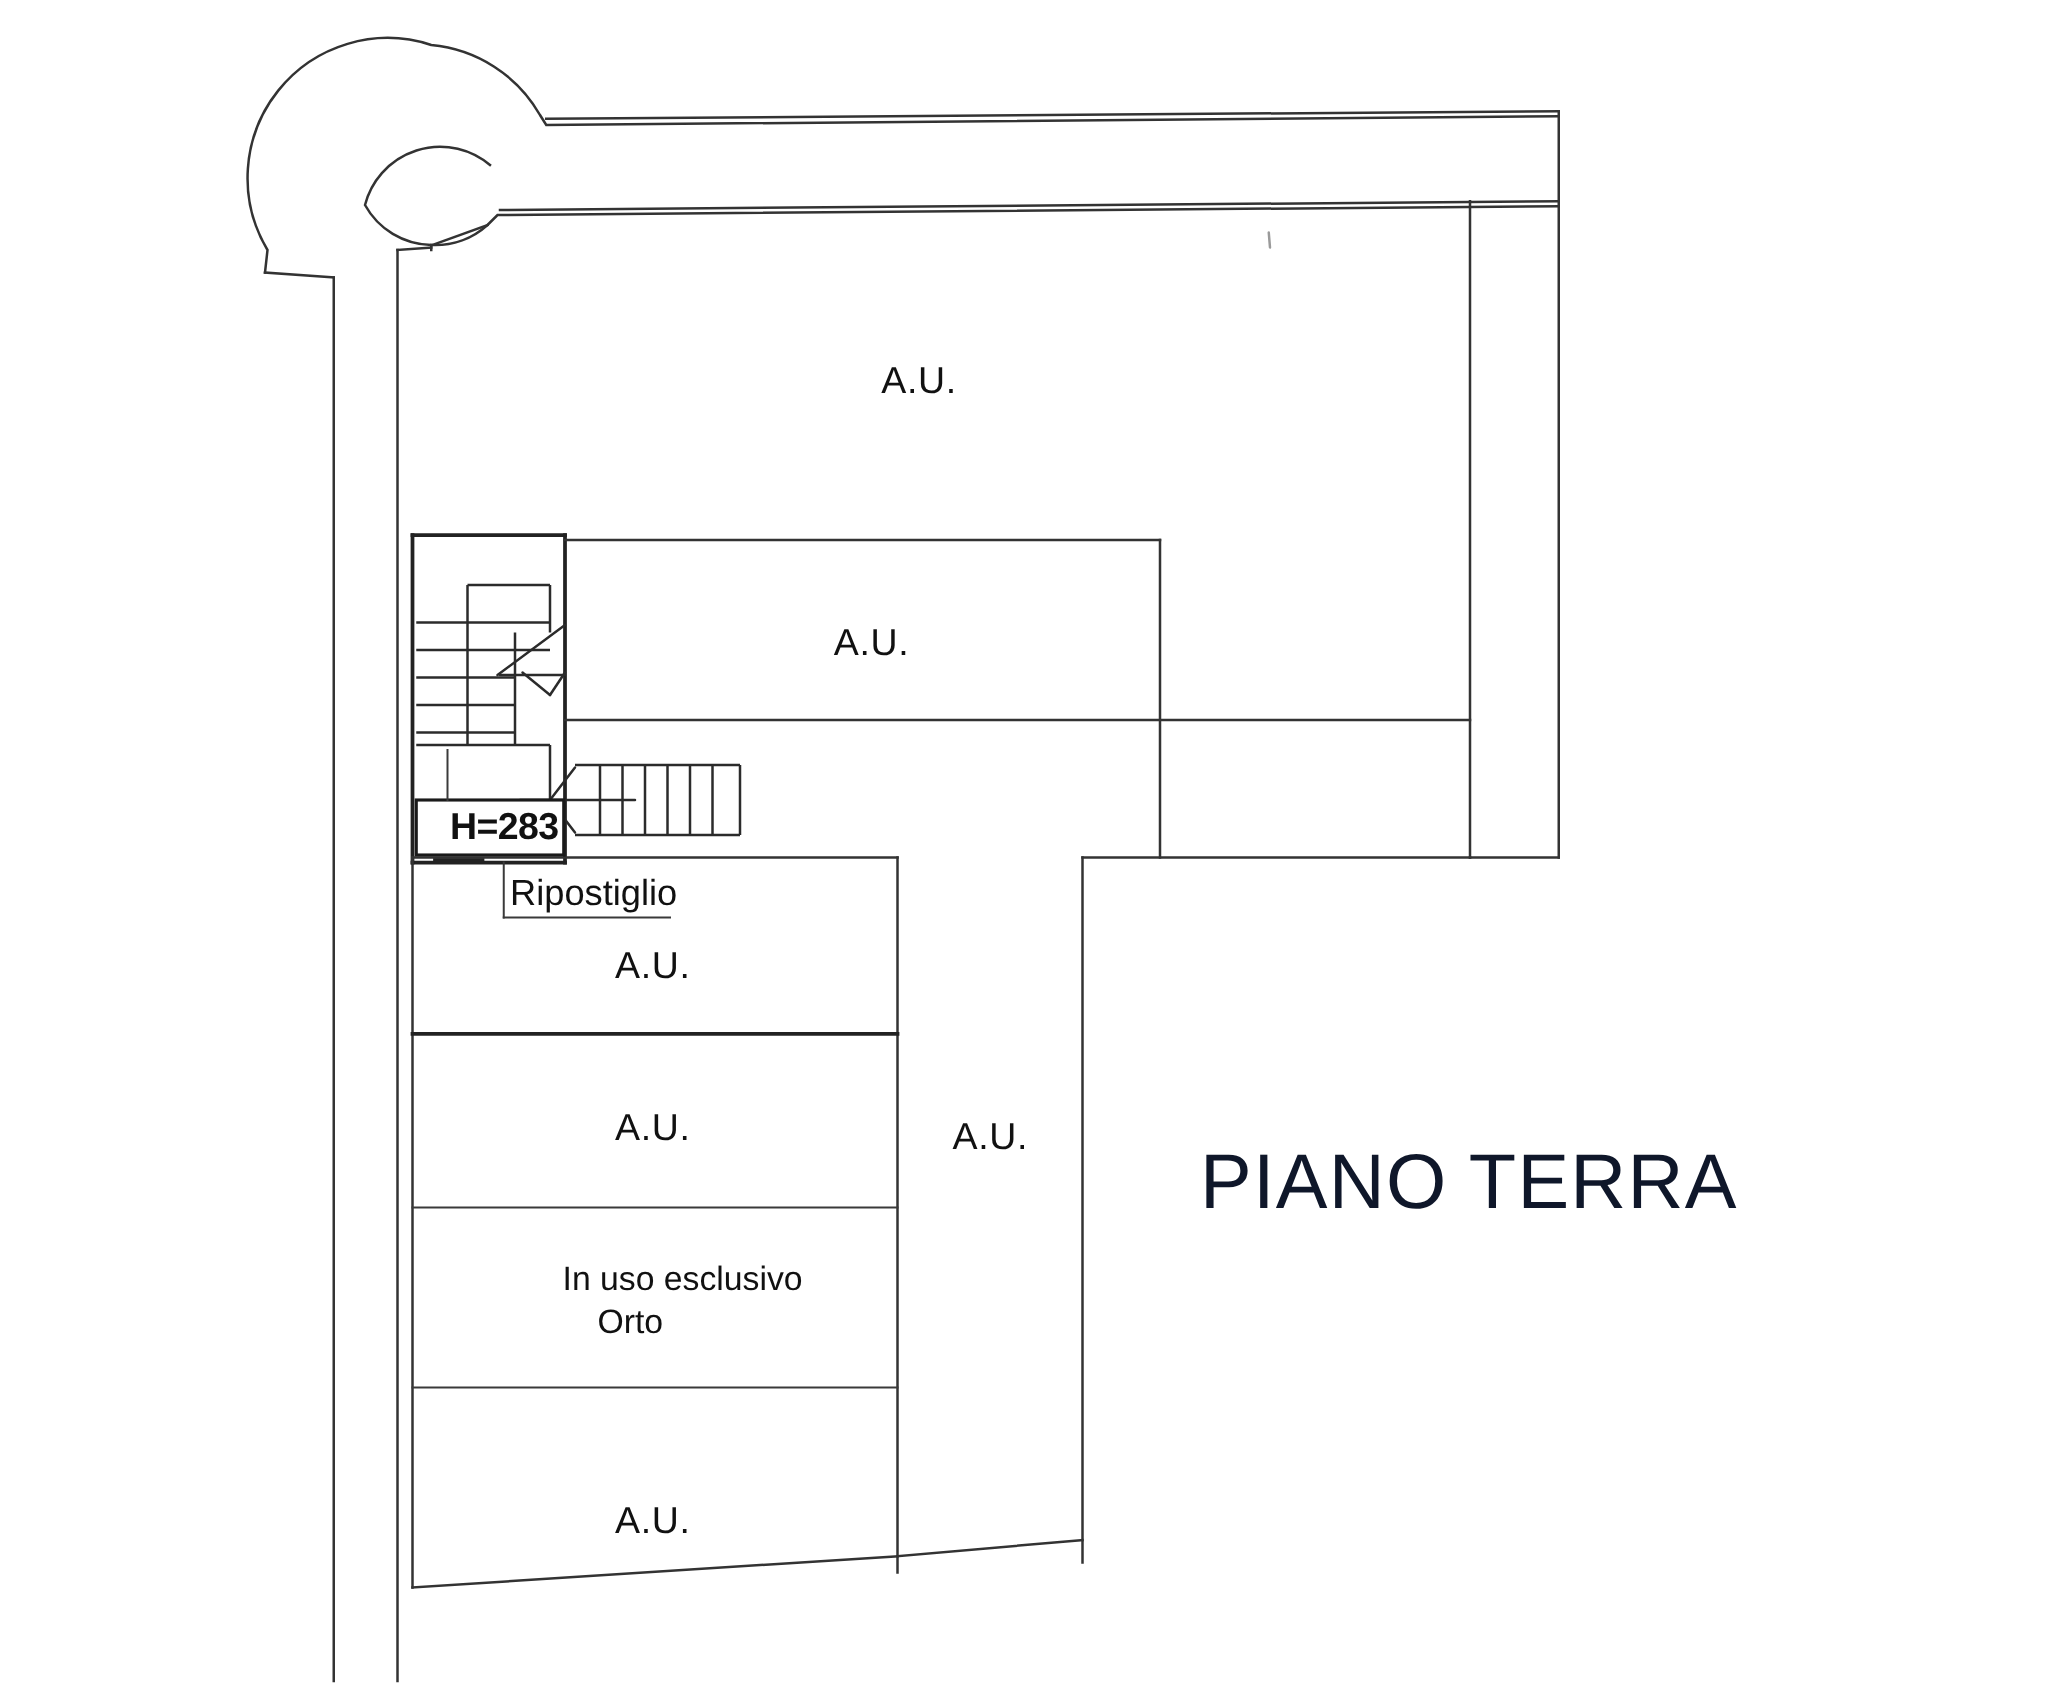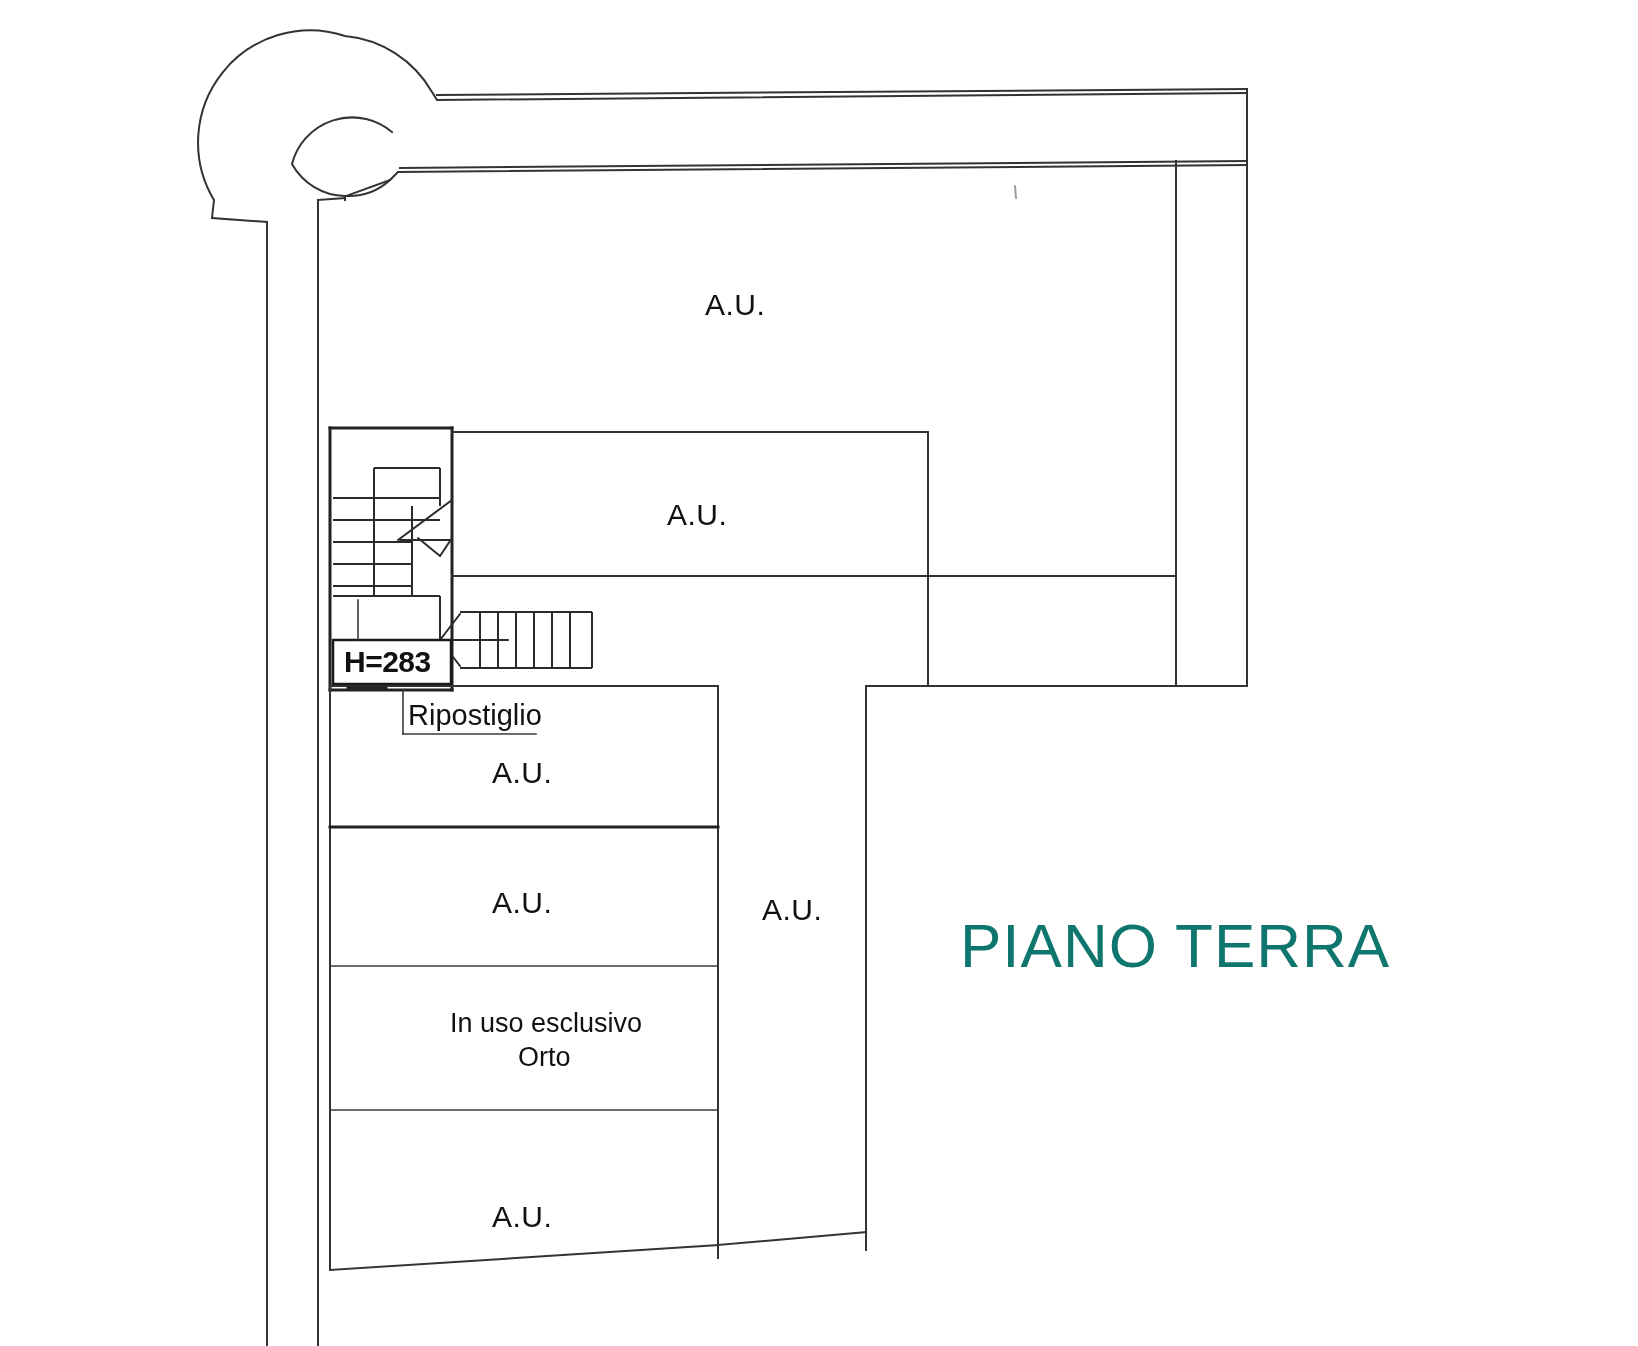--- a/index.html
+++ b/index.html
@@ -80,29 +80,30 @@
     font-size: 30px;
     letter-spacing: 0.5px;
   }
   .room-label {
     font-size: 27px;
   }
   .h-label {
     font-size: 30px;
     font-weight: bold;
     letter-spacing: -0.5px;
+    margin-left: 16px;
   }
   .rip-label {
     font-size: 29px;
     font-weight: normal;
   }
   .title-label {
     font-size: 62px;
     letter-spacing: 1px;
-    color: #0f766e;
+    color: #0f172a;
   }
 </style>
 </head>
 <body>
 
 <div id="plan-wrapper">
 
   <svg id="plan-svg" viewBox="0 0 1638 1346" xmlns="http://www.w3.org/2000/svg">
 
     <g>
@@ -256,17 +257,17 @@
   <div class="txt au-label" style="left:492px; top:1200px;">A.U.</div>
 
   <div class="txt au-label" style="left:762px; top:893px;">A.U.</div>
 
   <div class="txt h-label" style="left:344px; top:645px;">H=283</div>
 
   <div class="txt rip-label" style="left:408px; top:699px;">Ripostiglio</div>
 
   <div class="txt room-label" style="left:422px; top:1008px;margin-left:28px;">In uso esclusivo</div>
 
-  <div class="txt room-label" style="left:518px; top:1042px;">Orto</div>
+  <div class="txt room-label" style="left:478px; top:1042px;">Orto</div>
 
   <div class="txt title-label" style="left:960px; top:910px;">PIANO TERRA</div>
 
 </div>
 
 </body></html>

